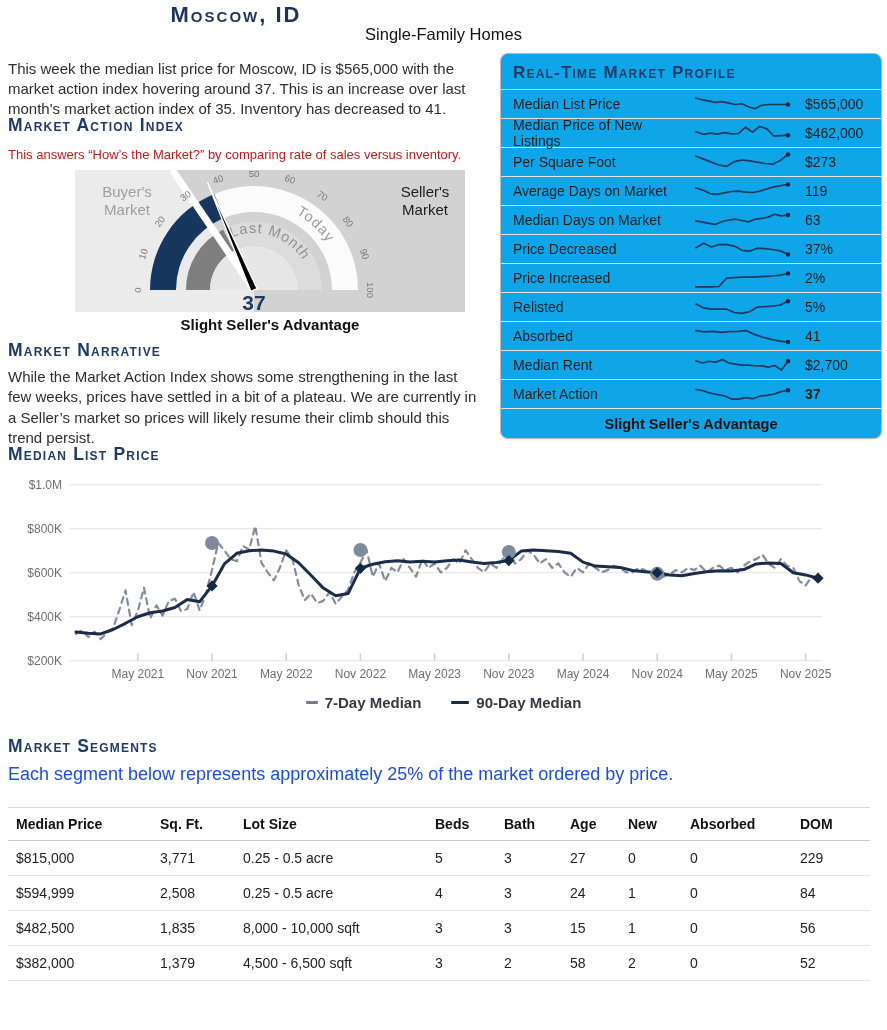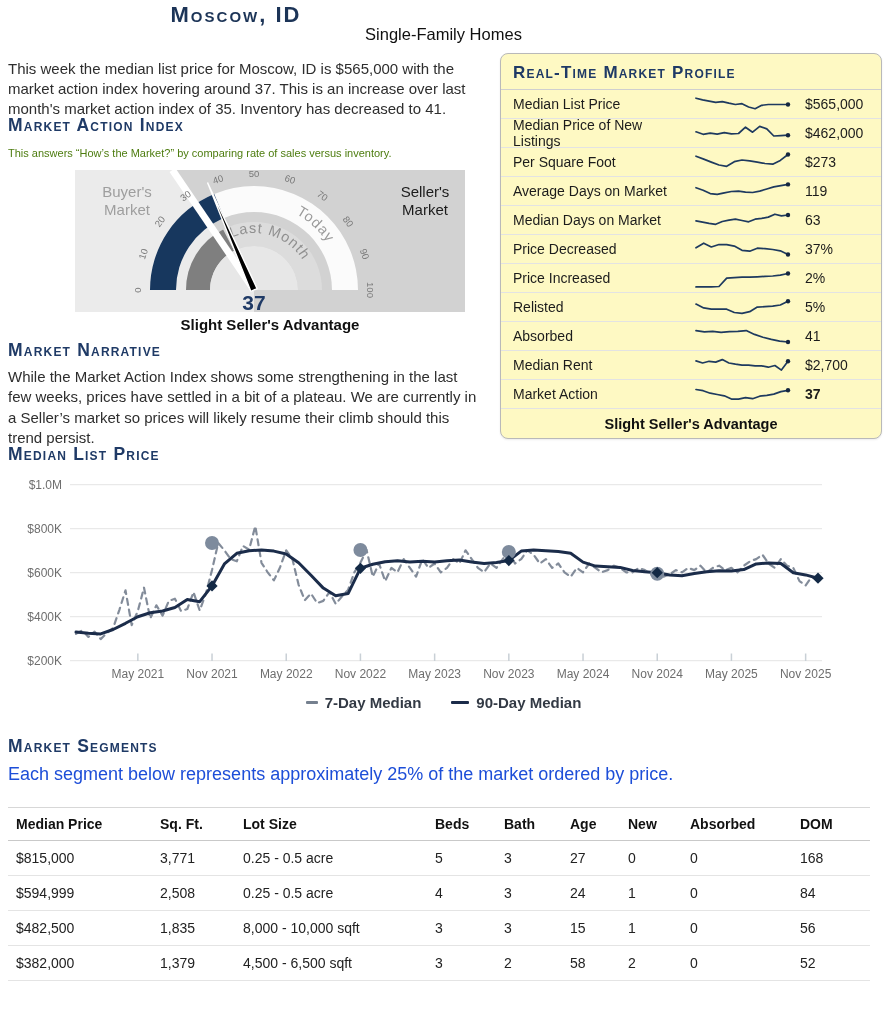--- a/index.html
+++ b/index.html
@@ -19,33 +19,33 @@
   .intro-text {
     position:absolute; top:59px; left:8px; width:468px;
     font-size:15px; line-height:1.33; color:#2e2e2e;
   }
   .section-heading {
     position:absolute; left:8px;
     font-size:17.5px; font-weight:bold; color:#1f3a66;
     font-variant:small-caps; letter-spacing:1.2px;
   }
   #mai-heading { top:115px; }
-  .mai-note { position:absolute; top:147px; left:8px; font-size:11px; color:#4d7c0f; }
+  .mai-note { position:absolute; top:147px; left:8px; font-size:13px; color:#b91c1c; }
 
   
   .gauge-wrap { position:absolute; top:170px; left:75px; width:390px; height:143px; }
   .gauge-caption {
     position:absolute; top:316px; left:75px; width:390px; text-align:center;
     font-size:15px; font-weight:bold; color:#101010;
   }
 
   
   .profile-panel {
     position:absolute; top:53px; left:500px; width:382px; height:386px;
-    background:#fef9c3; border:1px solid #b9b9b9; border-radius:8px;
+    background:#0ea5e9; border:1px solid #b9b9b9; border-radius:8px;
     box-shadow:0 1px 2px rgba(0,0,0,0.08);
   }
   .profile-heading {
     font-size:17px; font-weight:bold; color:#1f3a66;
     font-variant:small-caps; letter-spacing:1.2px;
     padding:9px 12px 6px 12px; border-bottom:1px solid #cfcfcf;
   }
   .profile-rows { }
   .profile-row {
     display:flex; align-items:center; height:29px; padding:0 10px 0 12px;
@@ -314,21 +314,21 @@
     <div id="seg-body">
         <div class="seg-row">
           <div>$815,000</div>
           <div>3,771</div>
           <div>0.25 - 0.5 acre</div>
           <div>5</div>
           <div>3</div>
           <div>27</div>
           <div>0</div>
           <div>0</div>
-          <div>168</div>
+          <div>229</div>
         </div>
         <div class="seg-row">
           <div>$594,999</div>
           <div>2,508</div>
           <div>0.25 - 0.5 acre</div>
           <div>4</div>
           <div>3</div>
           <div>24</div>
           <div>1</div>
           <div>0</div>

